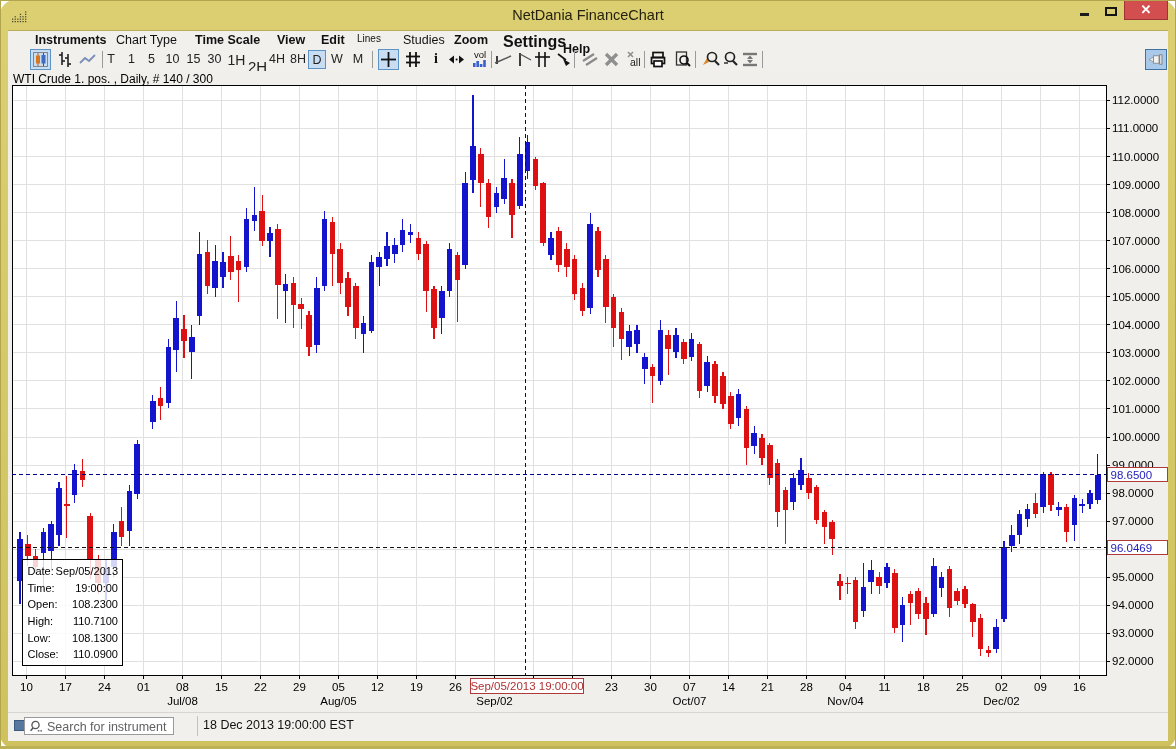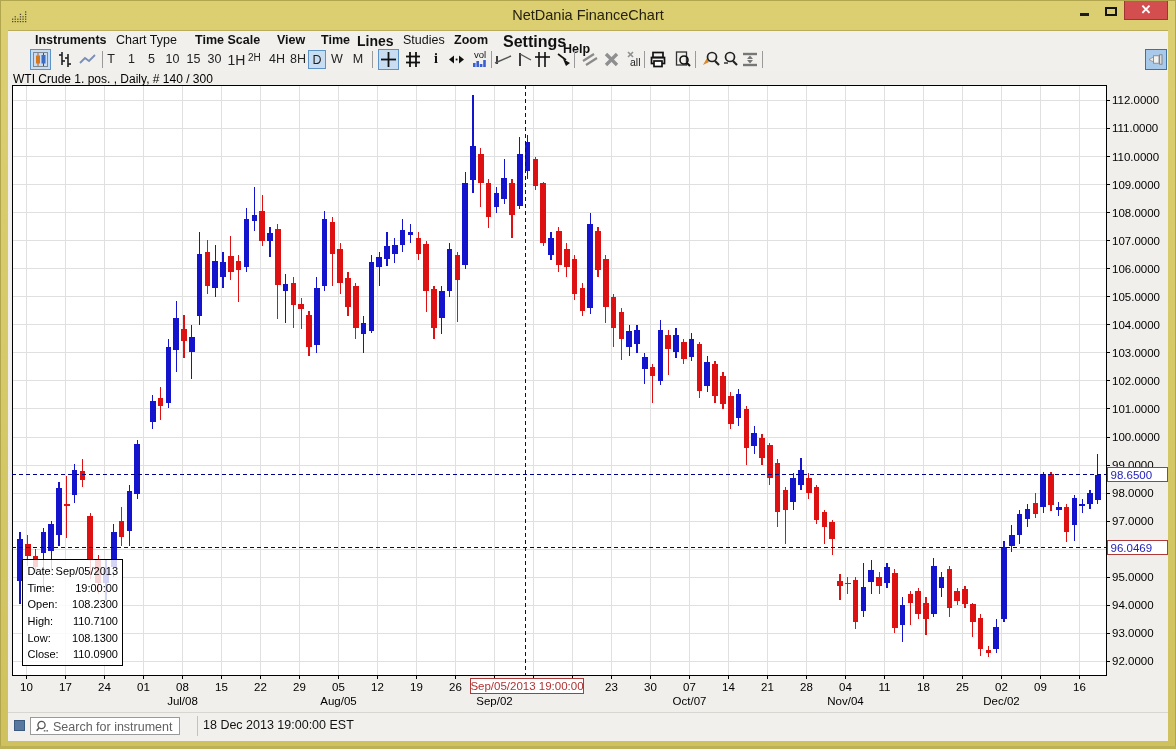--- a/index.html
+++ b/index.html
@@ -1,15 +1,15 @@
 <!DOCTYPE html>
 <html><head><meta charset="utf-8"><style>
 *{margin:0;padding:0;box-sizing:border-box}
 html,body{width:1176px;height:749px;overflow:hidden;font-family:"Liberation Sans",sans-serif;background:#fff}
-#win{position:relative;width:1176px;height:749px;background:linear-gradient(#dbcf72,#cfc25e);}
+#win{position:relative;width:1176px;height:749px;background:linear-gradient(#dbcf72,#cfc25e);border-radius:15px;}
 #title{position:absolute;left:0;right:0;top:6.5px;text-align:center;font-size:14.5px;color:#26220f}
 #client{position:absolute;left:8px;top:30px;width:1160px;height:711px;background:#f1f0ed;border-top:1px solid #b9ad5c}
 #status{position:absolute;left:8px;top:712px;width:1160px;height:29px;background:#f1f0ed;border-top:1px solid #d8d6d0}
 </style></head>
 <body>
 <div id="win">
   <svg style="position:absolute;left:10px;top:9px" width="18" height="15" viewBox="0 0 18 15">
       <rect x="2.0" y="12.0" width="1.3" height="1.2" fill="#4a4730"></rect>
       <rect x="2.0" y="9.6" width="1.3" height="1.2" fill="#4a4730"></rect>
       <rect x="4.6" y="12.0" width="1.3" height="1.2" fill="#4a4730"></rect>
@@ -32,22 +32,22 @@
     </svg>
   <div id="title">NetDania FinanceChart</div>
   <div style="position:absolute;left:1080px;top:13px;width:9px;height:3px;background:#1c1c1c"></div>
   <div style="position:absolute;left:1105px;top:7px;width:11.5px;height:8.5px;border:2px solid #151515;background:transparent"></div>
   <div style="position:absolute;left:1124px;top:0px;width:44px;height:20px;background:#d34f4f;border:1px solid #9d3535;color:#fff;text-align:center;font-size:13px;line-height:18px;font-weight:bold">✕</div>
   <div id="client"></div>
   <span style="position:absolute;left:35px;top:33px;font-weight:bold;font-size:12.5px;color:#111">Instruments</span>
     <span style="position:absolute;left:116px;top:33px;font-weight:normal;font-size:12.5px;color:#111">Chart Type</span>
     <span style="position:absolute;left:195px;top:33px;font-weight:bold;font-size:12.5px;color:#111">Time Scale</span>
     <span style="position:absolute;left:277px;top:33px;font-weight:bold;font-size:12.5px;color:#111">View</span>
-    <span style="position:absolute;left:321px;top:33px;font-weight:bold;font-size:12.5px;color:#111">Time</span>
-    <span style="position:absolute;left:357px;top:33px;font-weight:bold;font-size:14px;color:#111">Lines</span>
+    <span style="position:absolute;left:321px;top:33px;font-weight:bold;font-size:12.5px;color:#111">Edit</span>
+    <span style="position:absolute;left:357px;top:33px;font-weight:normal;font-size:10px;color:#111">Lines</span>
     <span style="position:absolute;left:403px;top:33px;font-weight:normal;font-size:12.5px;color:#111">Studies</span>
     <span style="position:absolute;left:454px;top:33px;font-weight:bold;font-size:12.5px;color:#111">Zoom</span>
     <span style="position:absolute;left:503px;top:33px;font-weight:bold;font-size:16px;color:#111">Settings</span>
     <span style="position:absolute;left:563px;top:42px;font-weight:bold;font-size:12.5px;color:#111">Help</span>
   <svg style="position:absolute;left:29.5px;top:49px" width="21" height="21" viewBox="0 0 21 21">
       <rect x="0.5" y="0.5" width="20" height="20" fill="#c8ddf2" stroke="#5c93c4"></rect>
       <rect x="3.5" y="3.5" width="14" height="14" fill="none" stroke="#333" stroke-dasharray="1 1"></rect>
       <line x1="8" y1="4" x2="8" y2="17" stroke="#b85f1e" stroke-width="1"></line>
       <rect x="6" y="6.5" width="4" height="8" fill="#d8781e"></rect>
       <line x1="13.5" y1="4" x2="13.5" y2="17" stroke="#2a4fae" stroke-width="1"></line>
@@ -67,21 +67,21 @@
       <polyline points="3,14 8,9 12,12 18,6" fill="none" stroke="#7a8eb8" stroke-width="1.8"></polyline>
     </svg>
 <div style="position:absolute;left:102px;top:51px;width:1px;height:17px;background:#9a9a9a"></div>
 <div style="position:absolute;left:104px;top:52px;width:14px;text-align:center;font-size:12.5px;color:#222">T</div>
 <div style="position:absolute;left:126px;top:52px;width:11px;text-align:center;font-size:12.5px;color:#222">1</div>
 <div style="position:absolute;left:146px;top:52px;width:11px;text-align:center;font-size:12.5px;color:#222">5</div>
 <div style="position:absolute;left:164px;top:52px;width:17px;text-align:center;font-size:12.5px;color:#222">10</div>
 <div style="position:absolute;left:185px;top:52px;width:17px;text-align:center;font-size:12.5px;color:#222">15</div>
 <div style="position:absolute;left:206px;top:52px;width:17px;text-align:center;font-size:12.5px;color:#222">30</div>
 <div style="position:absolute;left:227px;top:52px;width:19px;text-align:center;font-size:14px;color:#222">1H</div>
-<div style="position:absolute;left:248px;top:52px;width:19px;text-align:left;font-size:10px;color:#222">2H</div>
+<div style="position:absolute;left:248px;top:58px;width:19px;text-align:center;font-size:15px;color:#222">2H</div>
 <div style="position:absolute;left:269px;top:52px;width:19px;text-align:left;font-size:12.5px;color:#222">4H</div>
 <div style="position:absolute;left:290px;top:52px;width:19px;text-align:left;font-size:12.5px;color:#222">8H</div>
 <div style="position:absolute;left:329px;top:52px;width:16px;text-align:center;font-size:12.5px;color:#222">W</div>
 <div style="position:absolute;left:350px;top:52px;width:16px;text-align:center;font-size:12.5px;color:#222">M</div>
 <div style="position:absolute;left:308px;top:49.5px;width:18px;height:19px;background:#c8ddf2;border:1px solid #5c93c4;text-align:center;font-size:12.5px;color:#222;line-height:18px">D</div>
 <div style="position:absolute;left:372px;top:51px;width:1px;height:17px;background:#9a9a9a"></div>
 <svg style="position:absolute;left:377.5px;top:49px" width="21" height="21" viewBox="0 0 21 21">
       <rect x="0.5" y="0.5" width="20" height="20" fill="#c8ddf2" stroke="#5c93c4"></rect>
       <line x1="3" y1="10.5" x2="18" y2="10.5" stroke="#111" stroke-width="1.8"></line>
       <line x1="10.5" y1="3" x2="10.5" y2="18" stroke="#111" stroke-width="1.8"></line>
@@ -368,21 +368,21 @@
 <text x="993.5" y="634" font-size="11.5" fill="#000" text-anchor="middle">Dec/02</text>
 <rect x="462.5" y="607.5" width="113" height="15" fill="#fff" stroke="#b03a3a" stroke-width="1"></rect>
 <text x="519" y="619" font-size="11.5" fill="#b03232" text-anchor="middle">Sep/05/2013 19:00:00</text>
 <rect x="1099.5" y="396.9" width="60" height="14" fill="#fff" stroke="#b03a3a" stroke-width="1"></rect>
 <text x="1102.5" y="407.9" font-size="11.5" fill="#2222bb">98.6500</text>
 <rect x="1099.5" y="469.8" width="60" height="14" fill="#fff" stroke="#b03a3a" stroke-width="1"></rect>
 <text x="1102.5" y="480.8" font-size="11.5" fill="#2222bb">96.0469</text>
 </svg>
   <div id="status">
      <div style="position:absolute;left:6px;top:7px;width:11px;height:11px;background:#5878a0;border:1px solid #3a5a80"></div>
-     <div style="position:absolute;left:22px;top:4px;width:150px;height:18px;background:#fff;border:1px solid #9a9a9a">
+     <div style="position:absolute;left:16px;top:4px;width:150px;height:18px;background:#fff;border:1px solid #9a9a9a">
         <svg width="16" height="16" style="position:absolute;left:3px;top:1px" viewBox="0 0 16 16">
           <circle cx="7.5" cy="6" r="3.6" fill="none" stroke="#555" stroke-width="1.3"></circle>
           <line x1="5" y1="9" x2="2.6" y2="11.8" stroke="#555" stroke-width="1.5"></line>
           <rect x="9.8" y="11" width="1.6" height="1.6" fill="#777"></rect>
           <rect x="12.4" y="11" width="1.6" height="1.6" fill="#777"></rect>
         </svg>
         <span style="position:absolute;left:22px;top:2px;font-size:12.5px;color:#616161">Search for instrument</span>
      </div>
      <div style="position:absolute;left:189px;top:3px;width:1px;height:20px;background:#c2c2c2"></div>
      <div style="position:absolute;left:195px;top:4.5px;font-size:12.5px;font-weight:normal;color:#111">18 Dec 2013 19:00:00 EST</div>

